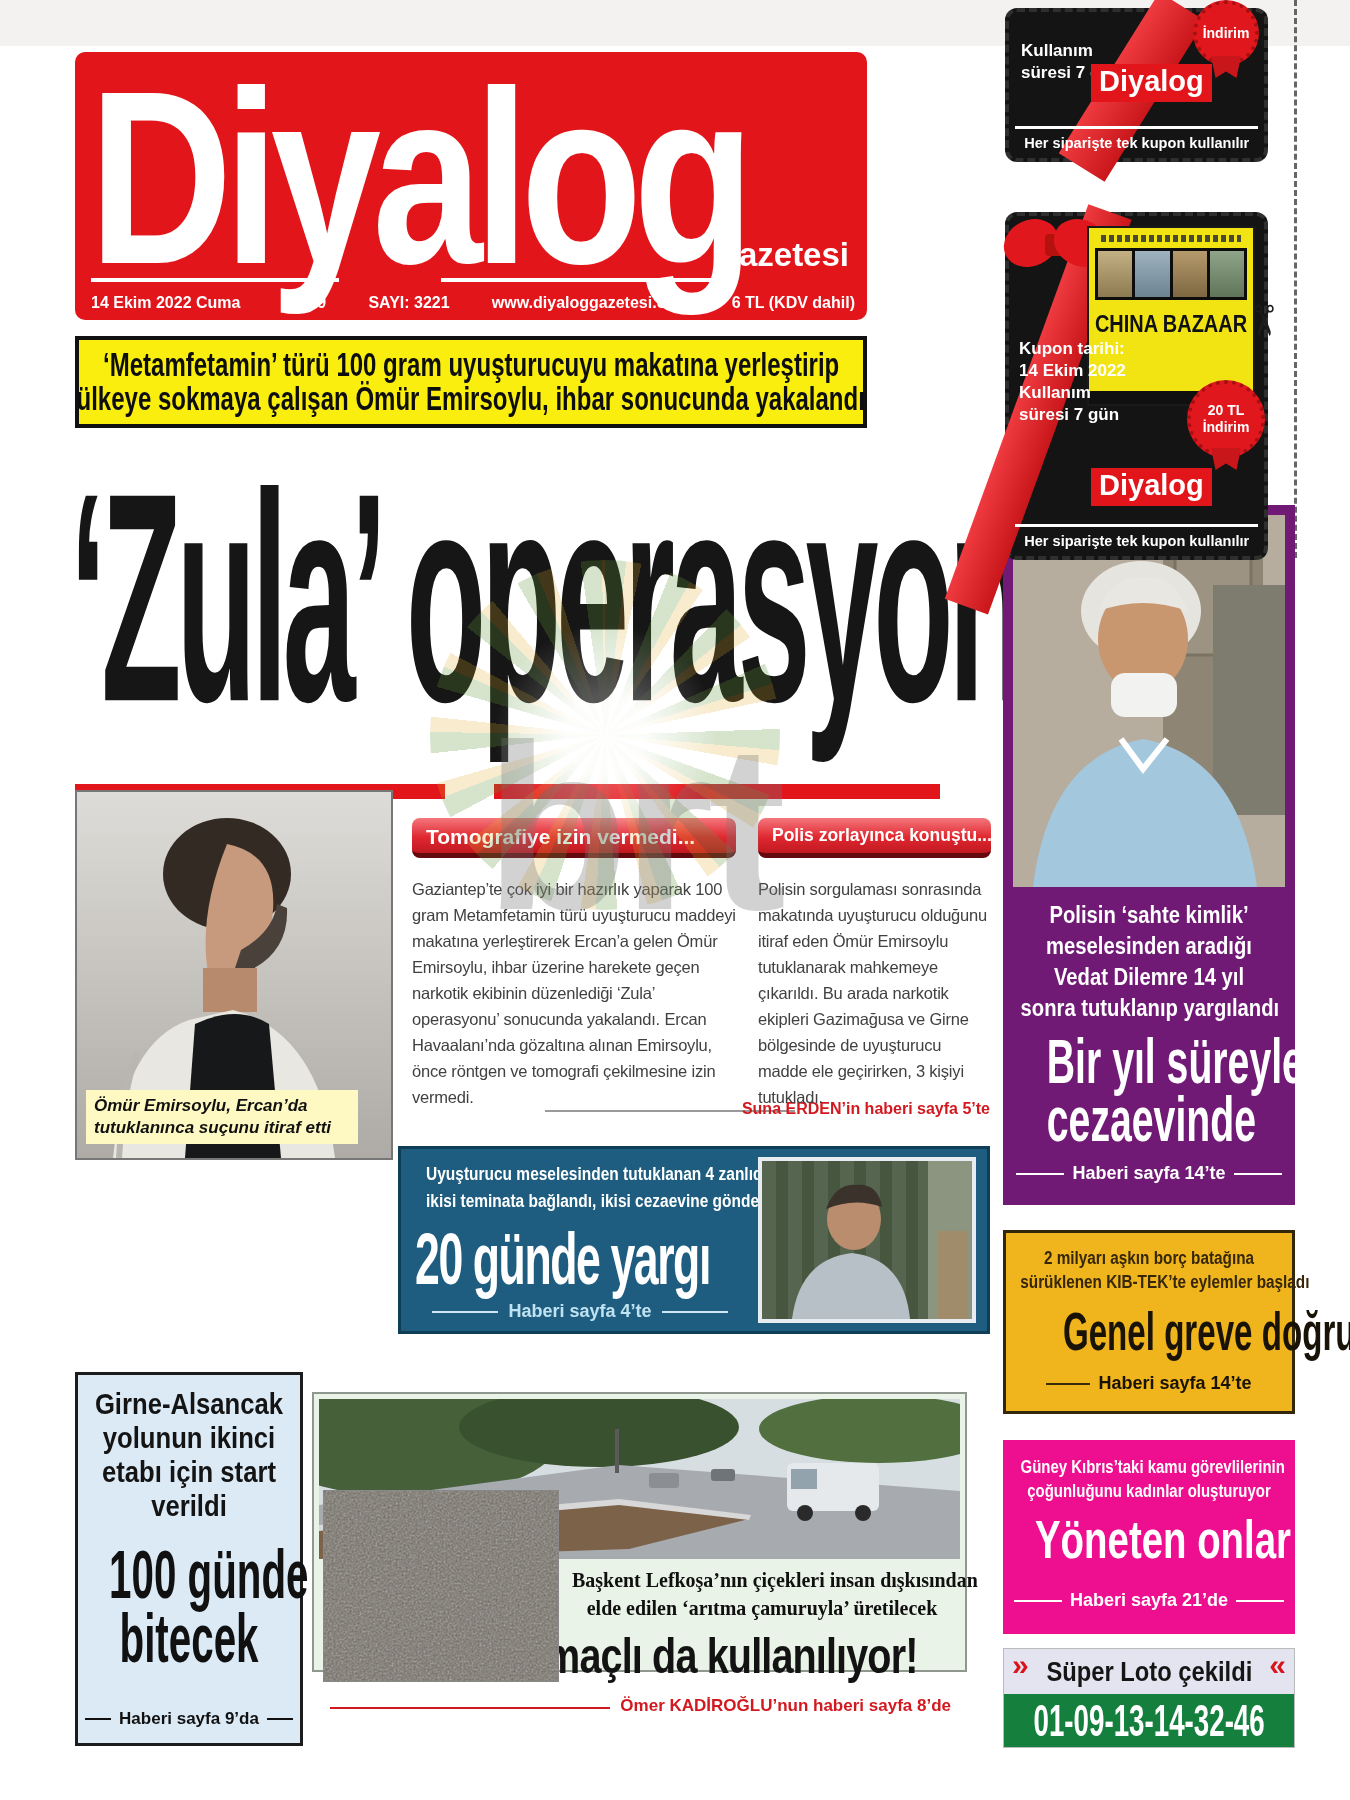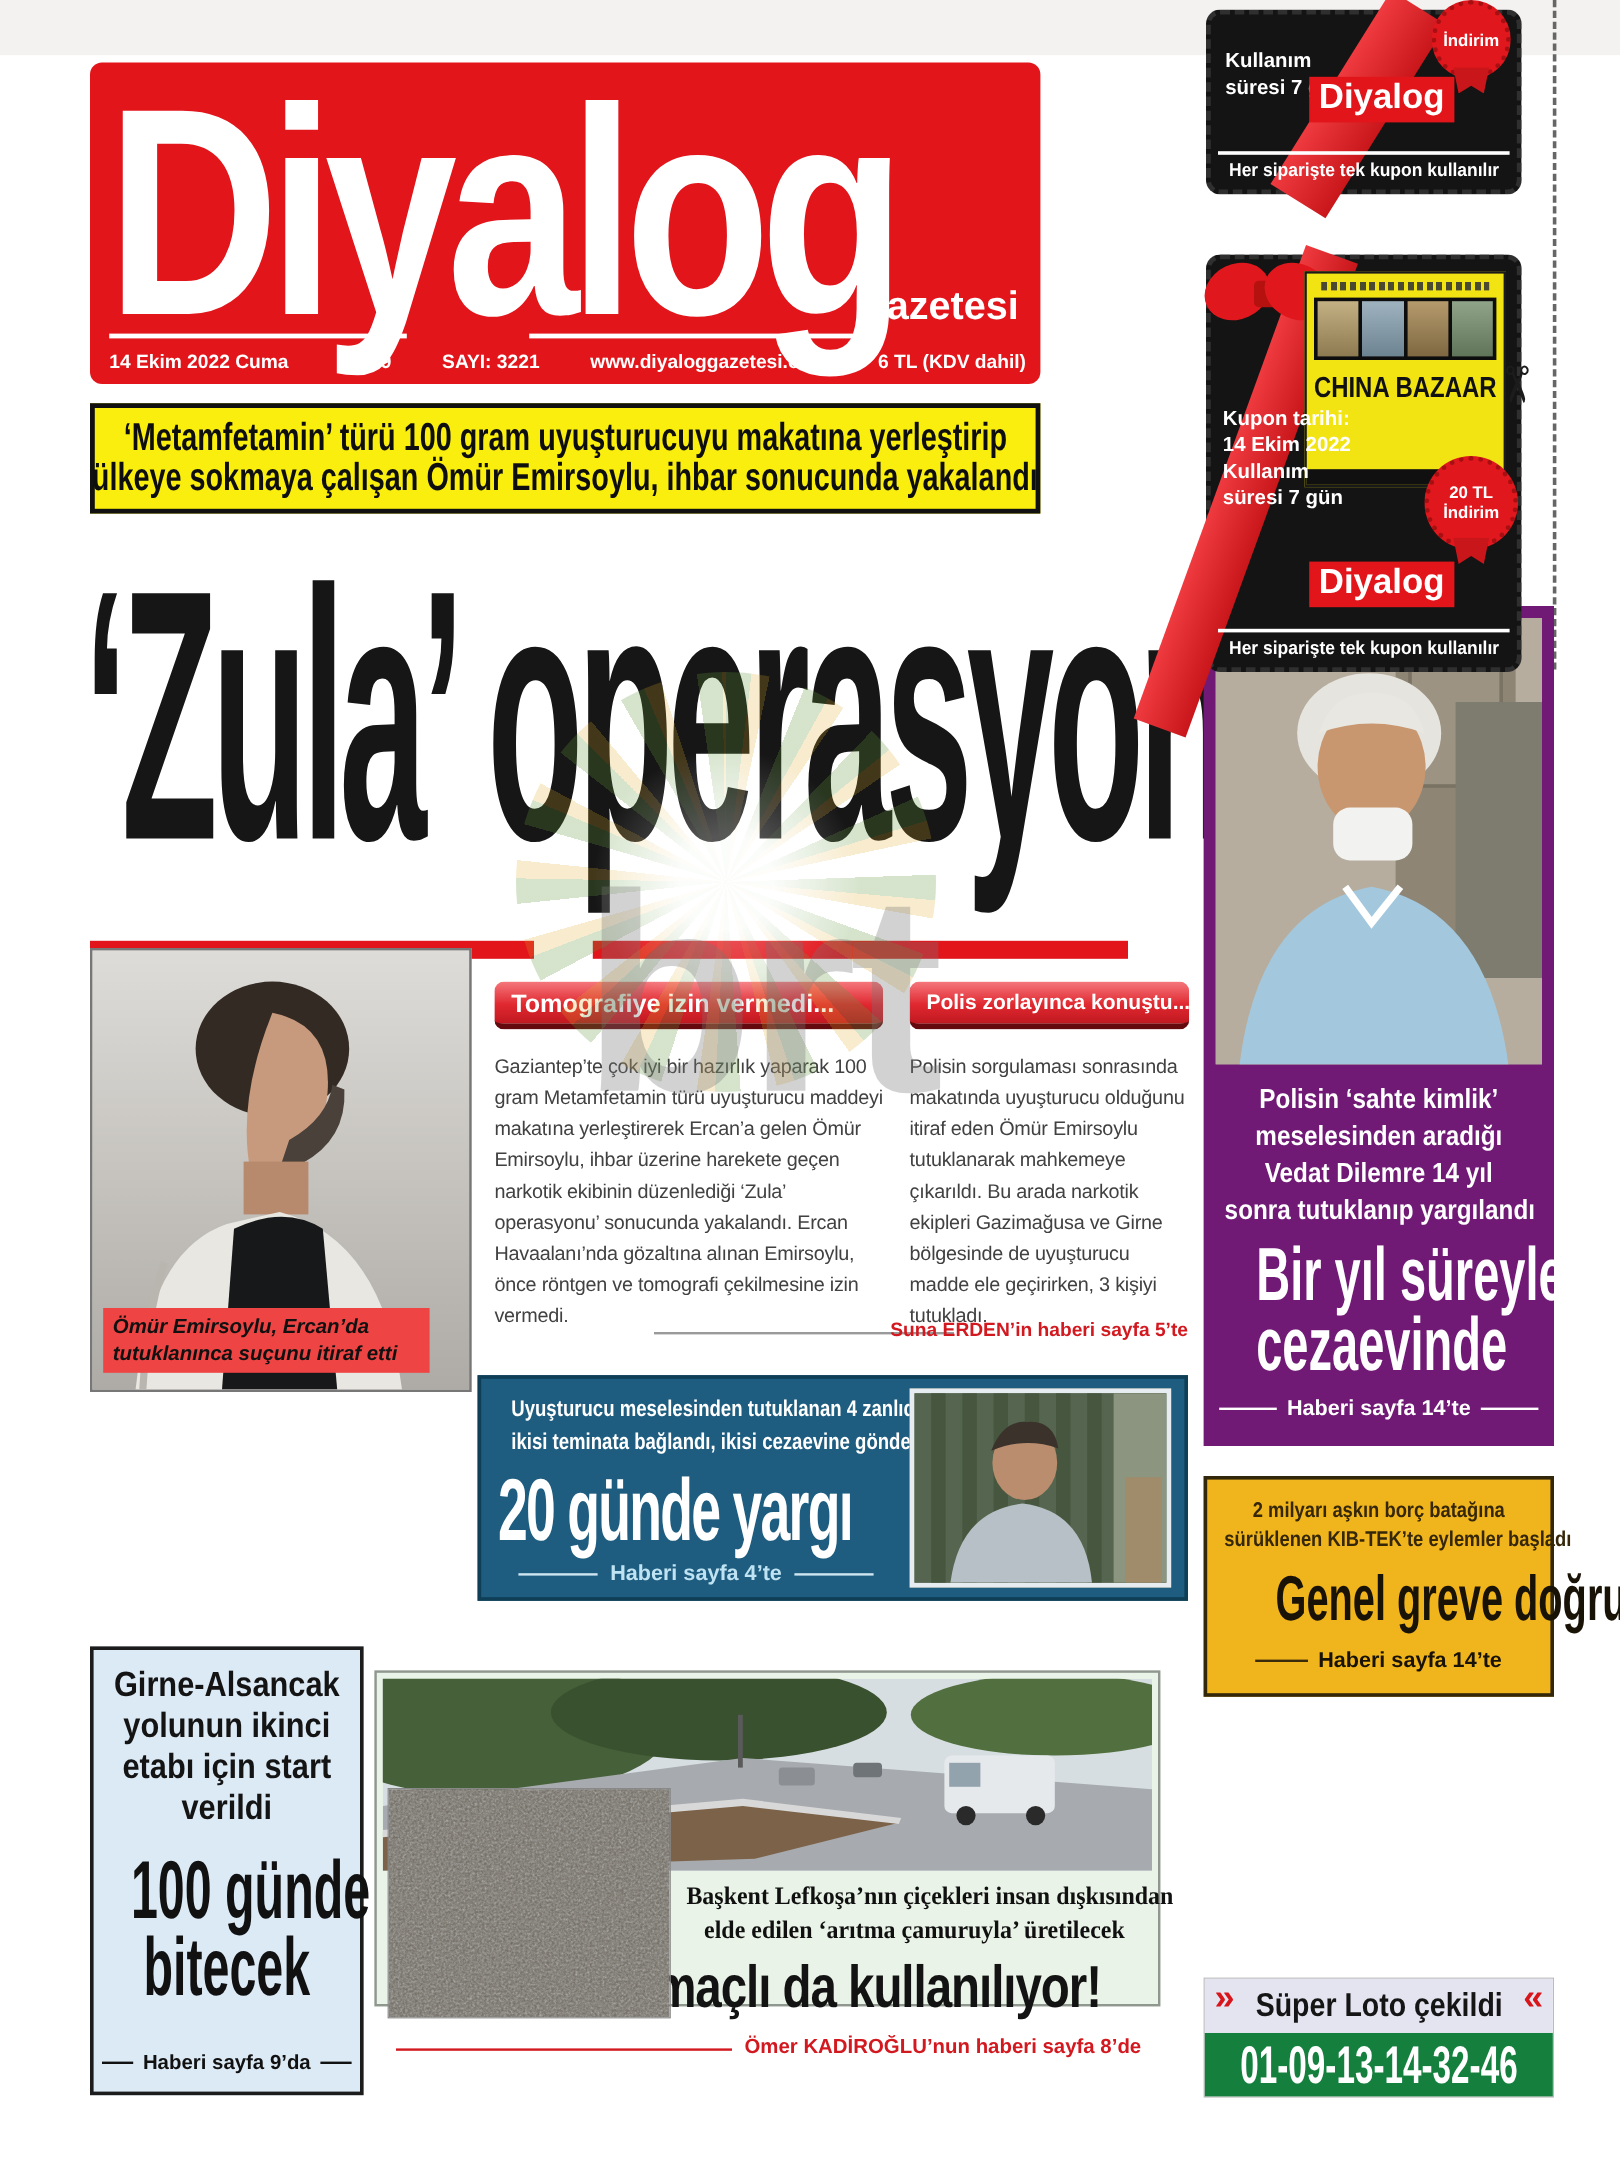--- a/index.html
+++ b/index.html
@@ -42,21 +42,21 @@
         padding:7px 0 0 14px;box-sizing:border-box;z-index:3;white-space:nowrap}
   .pill-l{left:412px;top:818px;width:324px;font-size:21px}
   .pill-r{left:758px;top:818px;width:233px;font-size:17.5px}
   .colbody{top:876px;font-size:16.5px;line-height:26px;color:#414141;letter-spacing:-.2px;z-index:3}
   .col-l{left:412px;width:328px}
   .col-r{left:758px;width:235px}
   .lead-rule{left:545px;top:1110px;width:250px;height:2px;background:#9a9a9a}
   .lead-byline{left:690px;top:1100px;width:300px;text-align:right;color:#d31920;font-size:16px;font-weight:bold}
 
   .photo-l{left:75px;top:790px;width:318px;height:370px;border:2px solid #777;box-sizing:border-box;background:#cfcdc9;z-index:2}
-  .cap-y{left:86px;top:1090px;width:256px;background:#ef4444;color:#111;font-size:17px;font-weight:bold;
+  .cap-y{left:86px;top:1090px;width:256px;background:#fef9c3;color:#111;font-size:17px;font-weight:bold;
          font-style:italic;padding:5px 8px;line-height:1.3;z-index:5}
 
   
   .yargi{left:398px;top:1146px;width:592px;height:188px;background:#1e5d7f;border:3px solid #0f3e57;box-sizing:border-box;z-index:6}
   .yargi-k{left:0;top:12px;width:358px;text-align:center;color:#fff;font-weight:bold;font-size:18px;line-height:27px}
   .yargi-k div{white-space:nowrap;transform:scale(.86,1.05)}
   .yargi-h{left:14px;top:74px;font-size:62px;font-weight:bold;color:#fff;letter-spacing:-2px;
            white-space:nowrap;transform:scale(.72,1.18);transform-origin:0 0;line-height:1}
   .yargi-ref{left:0;top:152px;width:358px;display:flex;align-items:center;justify-content:center;gap:10px;
              color:#bfe3f2;font-size:18px;font-weight:bold}
@@ -297,20 +297,34 @@
     </div>
     <div class="abs grev-h">
       <span>Genel greve doğru</span>
     </div>
     <div class="abs boxref grev-ref">
       <i class="rule-d"></i>
       <span>Haberi sayfa 14’te</span>
     </div>
   </div>
 
+  <div class="abs yon">
+    <div class="abs yon-k">
+      <div>Güney Kıbrıs’taki kamu görevlilerinin</div>
+      <div>çoğunluğunu kadınlar oluşturuyor</div>
+    </div>
+    <div class="abs yon-h">
+      <span>Yöneten onlar</span>
+    </div>
+    <div class="abs boxref yon-ref">
+      <i class="rule-w"></i>
+      <span>Haberi sayfa 21’de</span>
+      <i class="rule-w"></i>
+    </div>
+  </div>
 
   <div class="abs loto">
     <div class="loto-head">
       <span class="loto-ch ch-l">»</span>
       <span class="loto-title">Süper Loto çekildi</span>
       <span class="loto-ch ch-r">«</span>
     </div>
     <div class="loto-band">
       <span class="loto-nums">01-09-13-14-32-46</span>
     </div>

